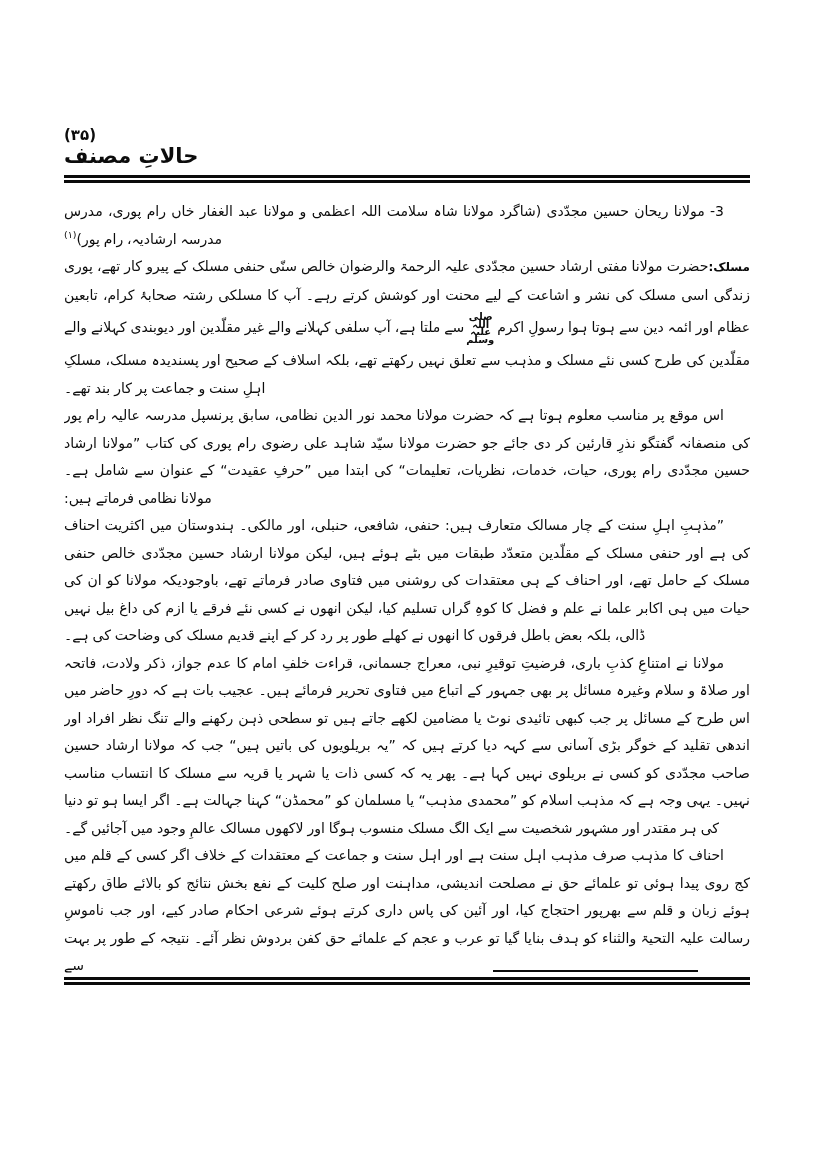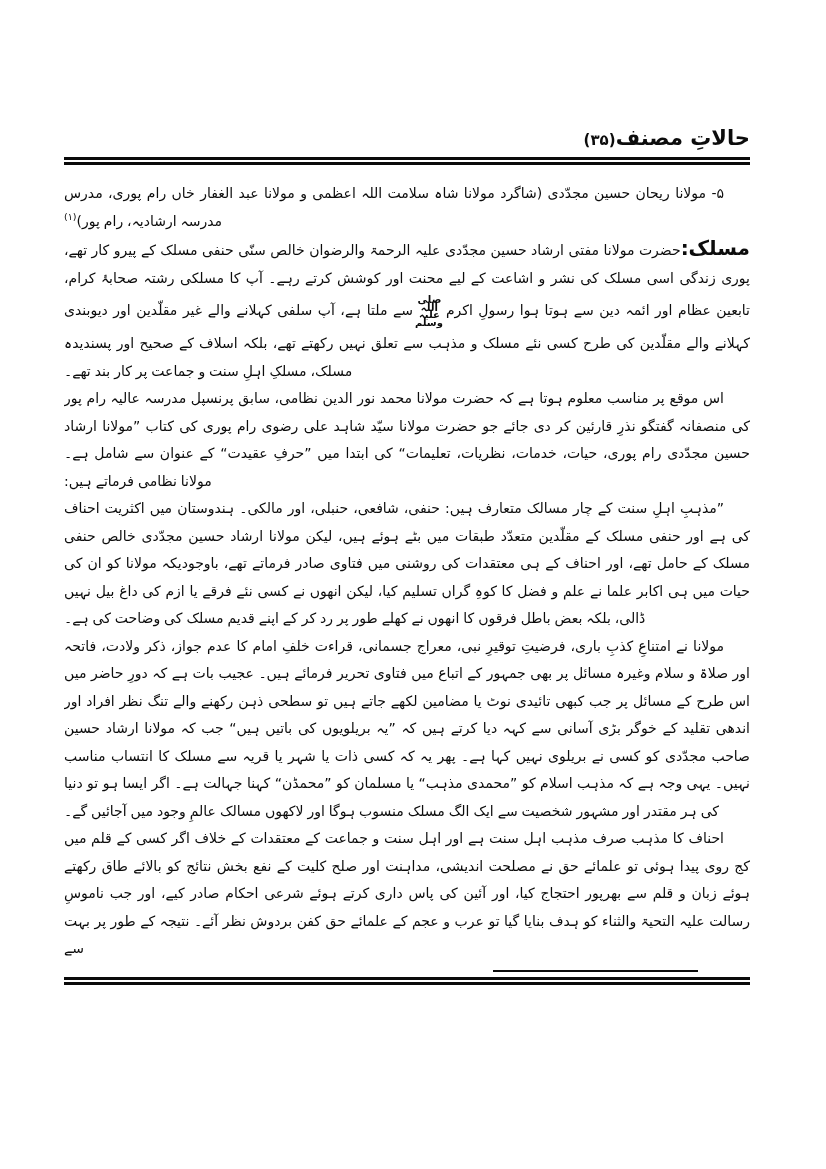--- a/index.html
+++ b/index.html
@@ -21,20 +21,21 @@
     left: 64px;
     right: 76px;
     top: 126px;
   }
 
   .hdr {
     display: flex;
     justify-content: flex-end;
     align-items: baseline;
     padding-bottom: 7px;
+    flex-direction: column;
   }
   .hdr-num { font-size: 15px; font-weight: bold; letter-spacing: 1px; }
   .hdr-title { font-size: 21px; font-weight: bold; direction: rtl; }
 
   .double-rule {
     height: 8px;
     border-top: 3px solid #0a0a0a;
     border-bottom: 3px solid #0a0a0a;
   }
 
@@ -49,21 +50,21 @@
     text-align-last: left;
   }
   .body-text p {
     text-align: justify;
     text-align-last: left;
     text-indent: 26px;
     word-spacing: -0.5px;
   }
   .body-text p.no-indent { text-indent: 0; }
 
-  .lead-word { font-weight: bold; font-size: 20px; }
+  .lead-word { font-weight: bold; font-size: 12px; }
 
   .salawat {
     display: inline-block;
     width: 27px;
     font-size: 10px;
     line-height: 7.5px;
     text-align: center;
     vertical-align: middle;
     margin: 4px 3px;
     font-weight: bold;
@@ -106,21 +107,21 @@
 
     <div class="hdr">
       <span class="hdr-num">(۳۵)</span>
       <span class="hdr-title">حالاتِ مصنف</span>
     </div>
 
     <div class="double-rule"></div>
 
     <div class="body-text">
 
-      <p class="entry"><span>۵- مولانا ریحان حسین مجدّدی (شاگرد مولانا شاہ سلامت اللہ اعظمی و مولانا عبد الغفار خاں رام پوری، مدرس مدرسہ ارشادیہ، رام پور)</span><sup class="fn-ref">(۱)</sup></p>
+      <p class="entry"><span>3- مولانا ریحان حسین مجدّدی (شاگرد مولانا شاہ سلامت اللہ اعظمی و مولانا عبد الغفار خاں رام پوری، مدرس مدرسہ ارشادیہ، رام پور)</span><sup class="fn-ref">(۱)</sup></p>
 
       <p class="no-indent"><span class="lead-word">مسلک:</span><span>حضرت مولانا مفتی ارشاد حسین مجدّدی علیہ الرحمۃ والرضوان خالص سنّی حنفی مسلک کے پیرو کار تھے، پوری زندگی اسی مسلک کی نشر و اشاعت کے لیے محنت اور کوشش کرتے رہے۔ آپ کا مسلکی رشتہ صحابۂ کرام، تابعین عظام اور ائمہ دین سے ہوتا ہوا رسولِ اکرم</span><span class="salawat">صلی اللہ علیہ وسلم</span><span>سے ملتا ہے، آپ سلفی کہلانے والے غیر مقلّدین اور دیوبندی کہلانے والے مقلّدین کی طرح کسی نئے مسلک و مذہب سے تعلق نہیں رکھتے تھے، بلکہ اسلاف کے صحیح اور پسندیدہ مسلک، مسلکِ اہلِ سنت و جماعت پر کار بند تھے۔</span></p>
 
       <p>اس موقع پر مناسب معلوم ہوتا ہے کہ حضرت مولانا محمد نور الدین نظامی، سابق پرنسپل مدرسہ عالیہ رام پور کی منصفانہ گفتگو نذرِ قارئین کر دی جائے جو حضرت مولانا سیّد شاہد علی رضوی رام پوری کی کتاب ”مولانا ارشاد حسین مجدّدی رام پوری، حیات، خدمات، نظریات، تعلیمات“ کی ابتدا میں ”حرفِ عقیدت“ کے عنوان سے شامل ہے۔ مولانا نظامی فرماتے ہیں:</p>
 
       <p>”مذہبِ اہلِ سنت کے چار مسالک متعارف ہیں: حنفی، شافعی، حنبلی، اور مالکی۔ ہندوستان میں اکثریت احناف کی ہے اور حنفی مسلک کے مقلّدین متعدّد طبقات میں بٹے ہوئے ہیں، لیکن مولانا ارشاد حسین مجدّدی خالص حنفی مسلک کے حامل تھے، اور احناف کے ہی معتقدات کی روشنی میں فتاوی صادر فرماتے تھے، باوجودیکہ مولانا کو ان کی حیات میں ہی اکابر علما نے علم و فضل کا کوہِ گراں تسلیم کیا، لیکن انھوں نے کسی نئے فرقے یا ازم کی داغ بیل نہیں ڈالی، بلکہ بعض باطل فرقوں کا انھوں نے کھلے طور پر رد کر کے اپنے قدیم مسلک کی وضاحت کی ہے۔</p>
 
       <p>مولانا نے امتناعِ کذبِ باری، فرضیتِ توقیرِ نبی، معراج جسمانی، قراءت خلفِ امام کا عدم جواز، ذکر ولادت، فاتحہ اور صلاۃ و سلام وغیرہ مسائل پر بھی جمہور کے اتباع میں فتاوی تحریر فرمائے ہیں۔ عجیب بات ہے کہ دورِ حاضر میں اس طرح کے مسائل پر جب کبھی تائیدی نوٹ یا مضامین لکھے جاتے ہیں تو سطحی ذہن رکھنے والے تنگ نظر افراد اور اندھی تقلید کے خوگر بڑی آسانی سے کہہ دیا کرتے ہیں کہ ”یہ بریلویوں کی باتیں ہیں“ جب کہ مولانا ارشاد حسین صاحب مجدّدی کو کسی نے بریلوی نہیں کہا ہے۔ پھر یہ کہ کسی ذات یا شہر یا قریہ سے مسلک کا انتساب مناسب نہیں۔ یہی وجہ ہے کہ مذہب اسلام کو ”محمدی مذہب“ یا مسلمان کو ”محمڈن“ کہنا جہالت ہے۔ اگر ایسا ہو تو دنیا کی ہر مقتدر اور مشہور شخصیت سے ایک الگ مسلک منسوب ہوگا اور لاکھوں مسالک عالمِ وجود میں آجائیں گے۔</p>
 
       <p>احناف کا مذہب صرف مذہب اہل سنت ہے اور اہل سنت و جماعت کے معتقدات کے خلاف اگر کسی کے قلم میں کج روی پیدا ہوئی تو علمائے حق نے مصلحت اندیشی، مداہنت اور صلح کلیت کے نفع بخش نتائج کو بالائے طاق رکھتے ہوئے زبان و قلم سے بھرپور احتجاج کیا، اور آئین کی پاس داری کرتے ہوئے شرعی احکام صادر کیے، اور جب ناموسِ رسالت علیہ التحیۃ والثناء کو ہدف بنایا گیا تو عرب و عجم کے علمائے حق کفن بردوش نظر آئے۔ نتیجہ کے طور پر بہت سے</p>

